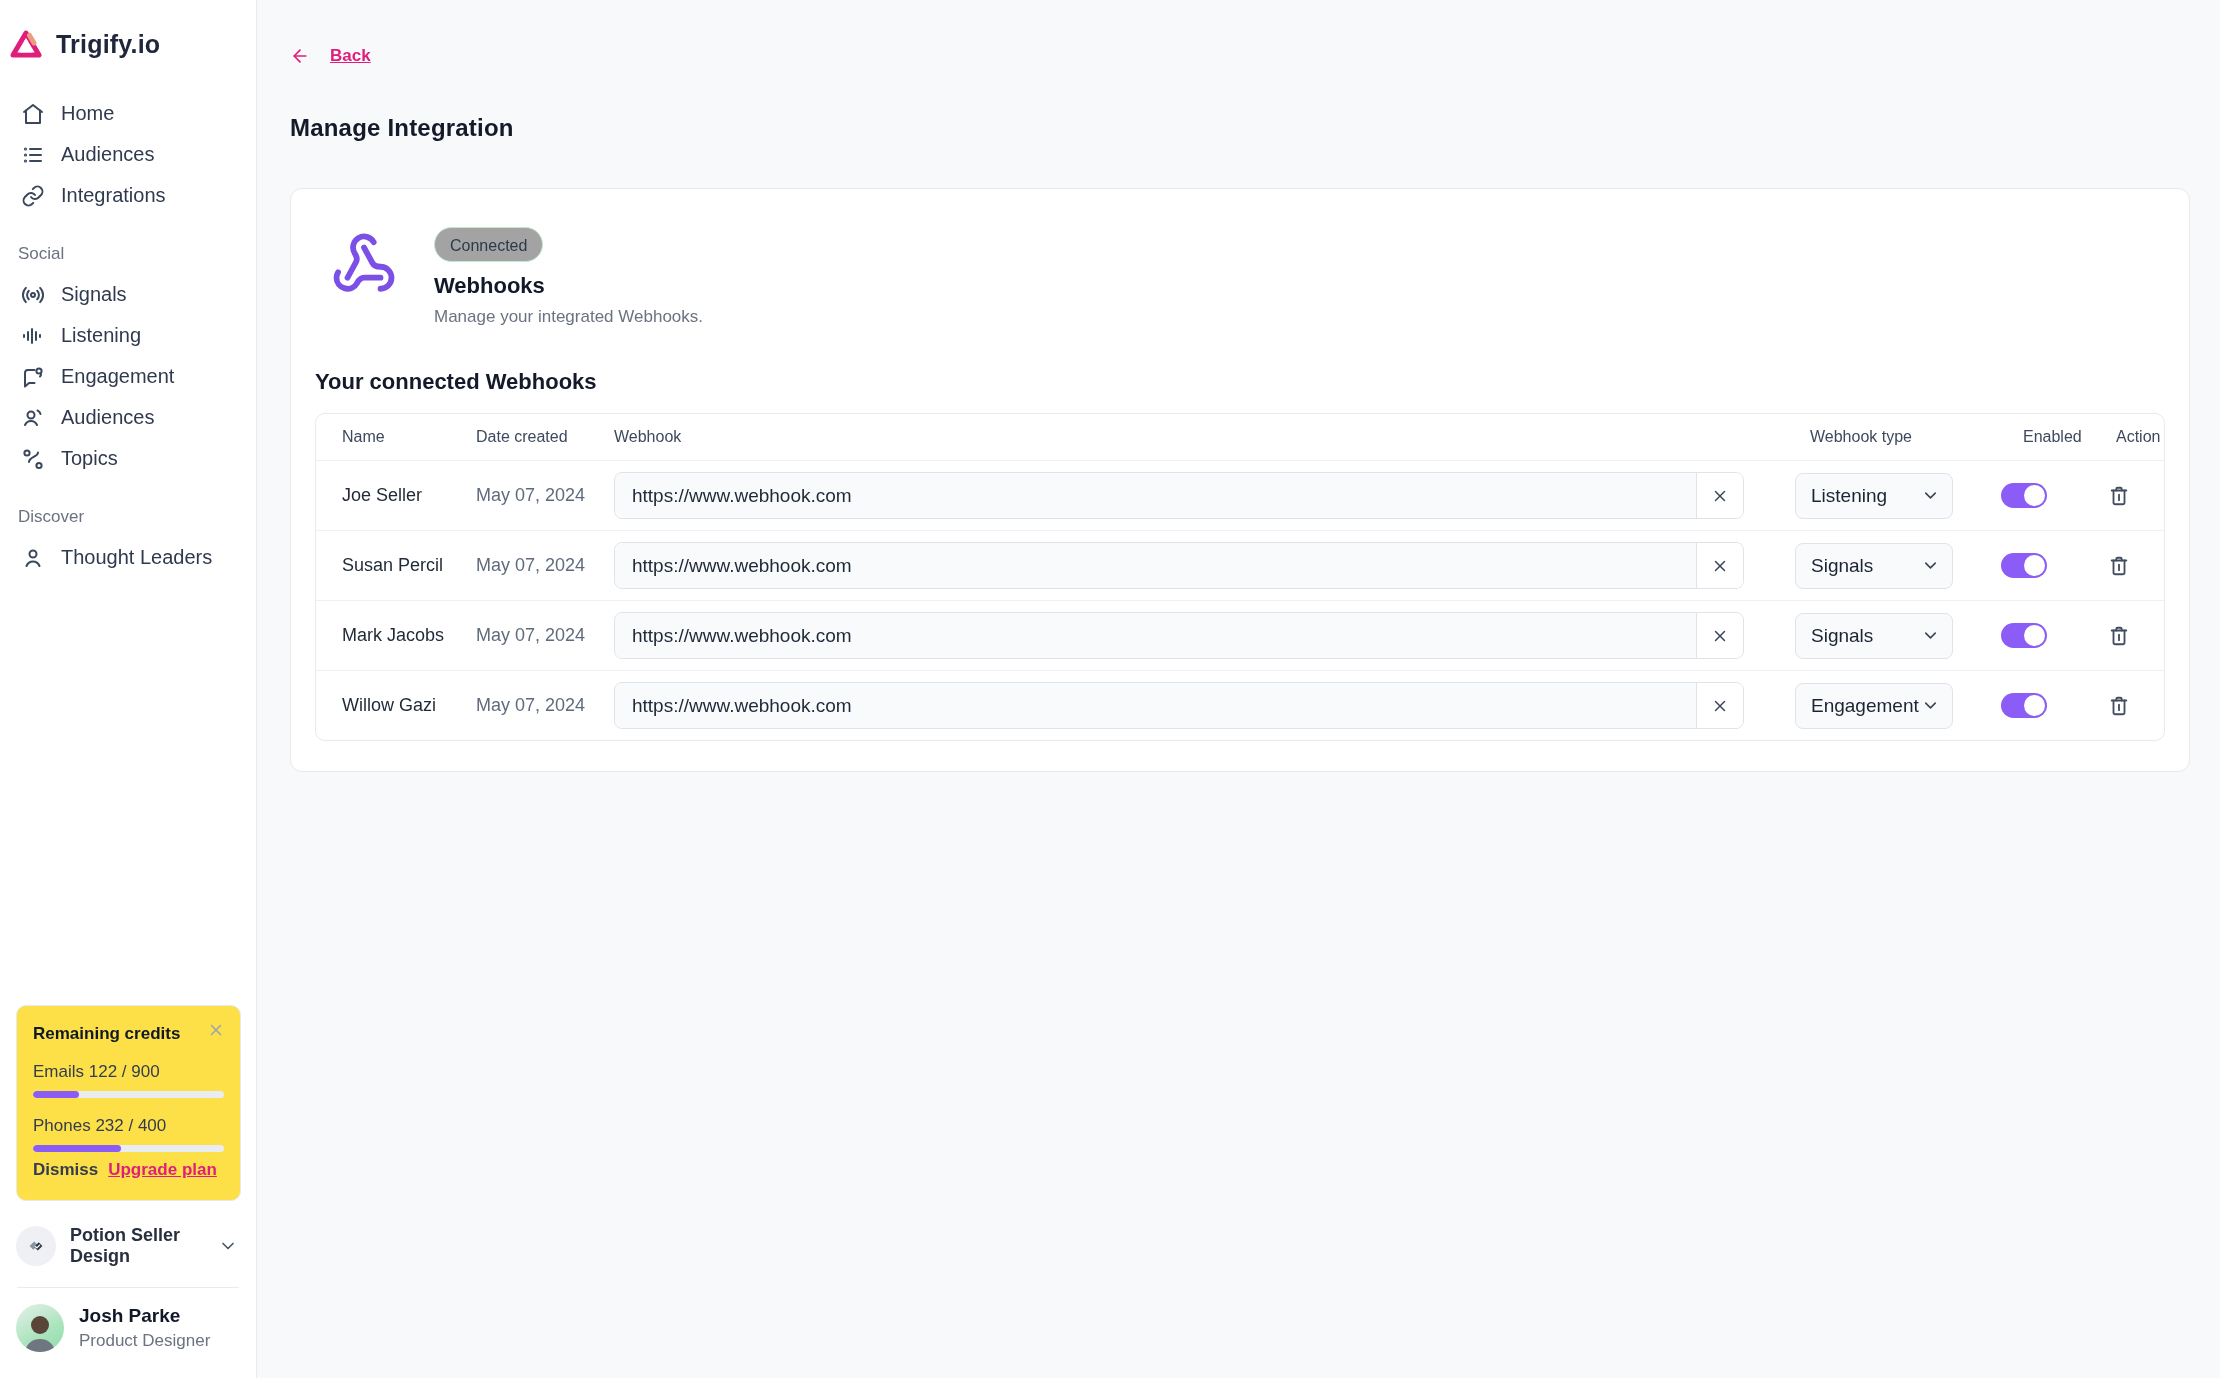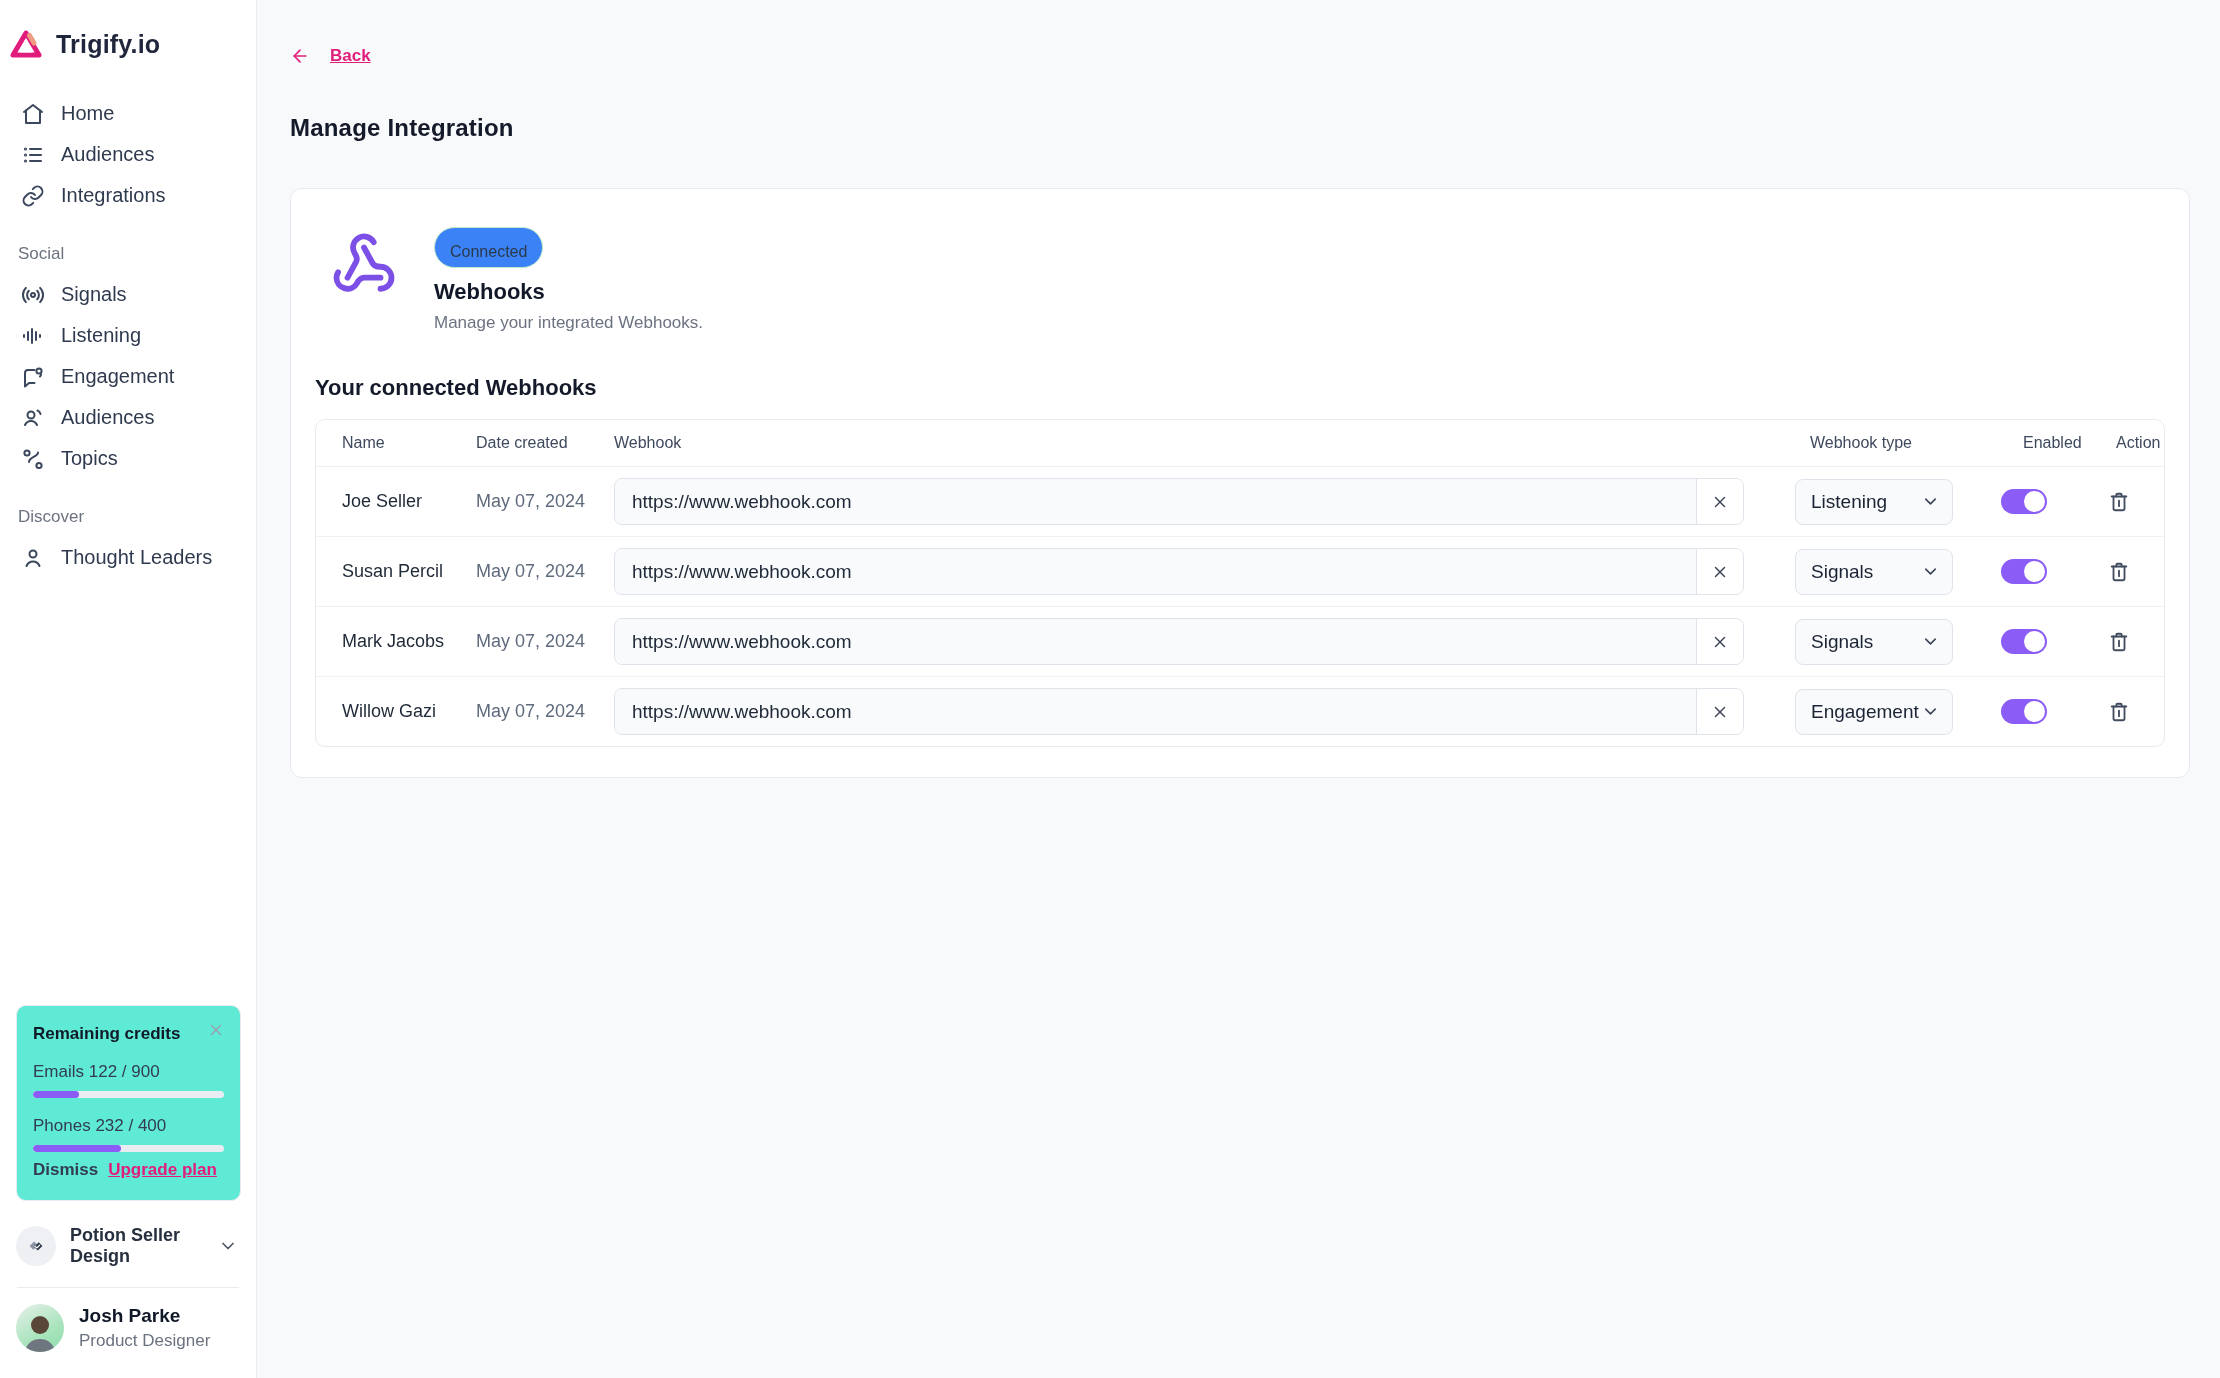--- a/index.html
+++ b/index.html
@@ -16,21 +16,21 @@
   
   .sidebar { width:257px; min-width:257px; height:100%; background:#ffffff; border-right:1px solid #e9ebf0; display:flex; flex-direction:column; }
   .logo-row { display:flex; align-items:center; gap:12px; padding:28px 16px 20px 8px;text-align:center; }
   .logo-text { font-size:25px; font-weight:700; color:#20263c; letter-spacing:.2px; }
   .nav { margin-top:12px; }
   .nav-item { display:flex; align-items:center; gap:16px; height:41px; padding:0 16px 0 21px; font-size:20px; color:#2f3a4f; cursor:pointer; }
   .nav-item svg { width:24px; height:24px; color:#3b475c; flex:none; }
   .section-label { font-size:17px; color:#6b7280; padding-left:18px; margin:28px 0 10px; }
   .spacer { flex:1; }
 
-  .credits { margin:0 15px 16px 16px; background:#5eead4; border:1px solid #e7eaf0; border-radius:10px; padding:18px 16px 20px; position:relative; }
+  .credits { margin:0 15px 16px 16px; background:#fde047; border:1px solid #e7eaf0; border-radius:10px; padding:18px 16px 20px; position:relative; }
   .credits-title { font-size:17px; font-weight:700; color:#111827; }
   .credits-close { position:absolute; top:13px; right:13px; width:22px; height:22px; color:#9aa2b1; cursor:pointer; background:none; border:none; display:flex; align-items:center; justify-content:center; }
   .credits-close svg { width:18px; height:18px; }
   .credit-label { font-size:17px; color:#333d4f; margin-top:18px; }
   .bar { height:7px; background:#e9edf2; border-radius:4px; margin-top:9px; overflow:hidden; }
   .bar-fill { height:100%; background:#8b5cf6; border-radius:4px; }
   .credits-actions { display:flex; gap:10px; margin-top:8px; align-items:flex-start; }
   .dismiss { font-size:17px; font-weight:600; color:#333d4f; cursor:pointer; background:none; border:none; font-family:inherit; }
   .upgrade { font-size:17px; font-weight:700; color:#e11d7b; text-decoration:underline; cursor:pointer; }
 
@@ -50,21 +50,21 @@
   .main { flex:1; padding:46px 30px 0 33px; min-width:0; }
   .back { display:inline-flex; align-items:center; gap:20px; color:#e11d7b; font-size:17px; font-weight:700; cursor:pointer; background:none; border:none; font-family:inherit; }
   .back .back-label { text-decoration:underline; }
   .back svg { width:20px; height:20px; }
   .page-title { margin-top:44px; font-size:24px; font-weight:700; color:#141a29; letter-spacing:.2px; }
 
   .card { margin-top:46px; background:#fff; border:1px solid #e8eaf0; border-radius:12px; padding:38px 24px 30px; }
   .card-header { display:flex; gap:37px; margin-left:16px; align-items:flex-start; }
   .webhook-glyph { color:#7c50e6; display:flex; margin-top:4px; }
   .webhook-glyph svg { width:66px; height:66px; stroke-width:2.1; }
-  .badge { display:inline-block; padding:15px 15px 6px; border:1px solid #bfeacd; background:#3b82f6; border-radius:999px; font-size:16px; font-weight:500; color:#2b3a4b; }
+  .badge { display:inline-block; padding:9px 15px 6px; border:1px solid #bfeacd; background:#a3a3a3; border-radius:999px; font-size:16px; font-weight:500; color:#2b3a4b; }
   .card-title { font-size:22px; font-weight:700; color:#111827; margin-top:11px; }
   .card-sub { font-size:17px; color:#6b7280; margin-top:8px; }
   .section-title { margin-top:42px; font-size:22px; font-weight:700; color:#141a29; }
 
   .table { margin-top:18px; border:1px solid #e8eaf0; border-radius:10px; overflow:hidden; background:#fff; }
   .thead, .trow { display:grid; grid-template-columns:160px 138px 1fr 200px 105px 64px; align-items:center; }
   .thead { height:46px; font-size:16px; color:#3e495e; }
   .trow { height:70px; border-top:1px solid #eef0f4; }
   .th-name, .cell-name { padding-left:26px; }
   .th-type { padding-left:15px; }

